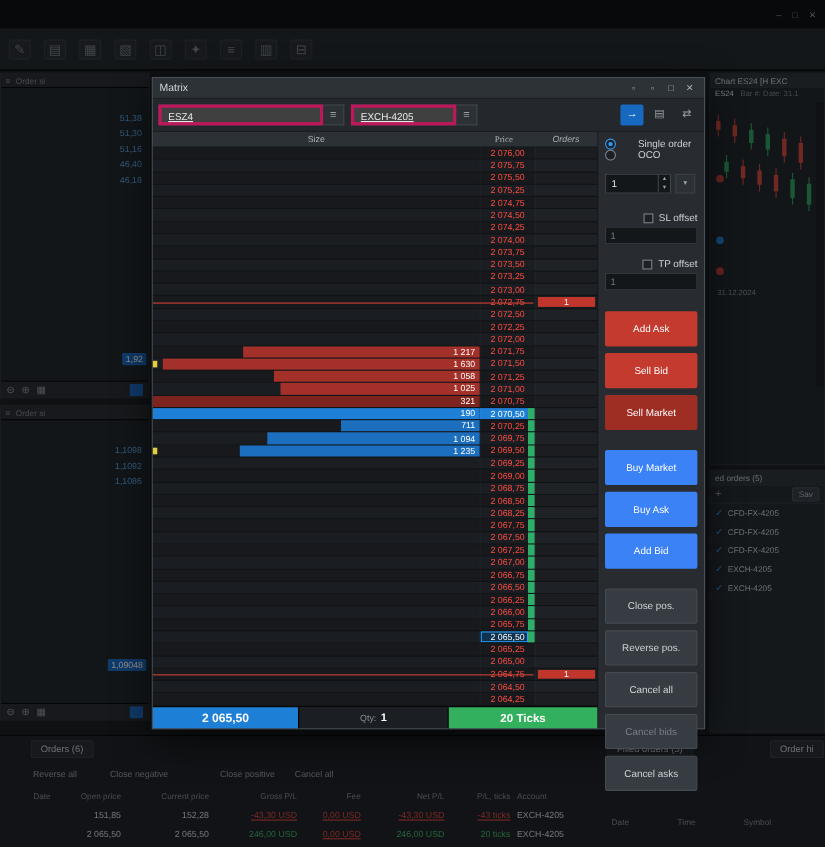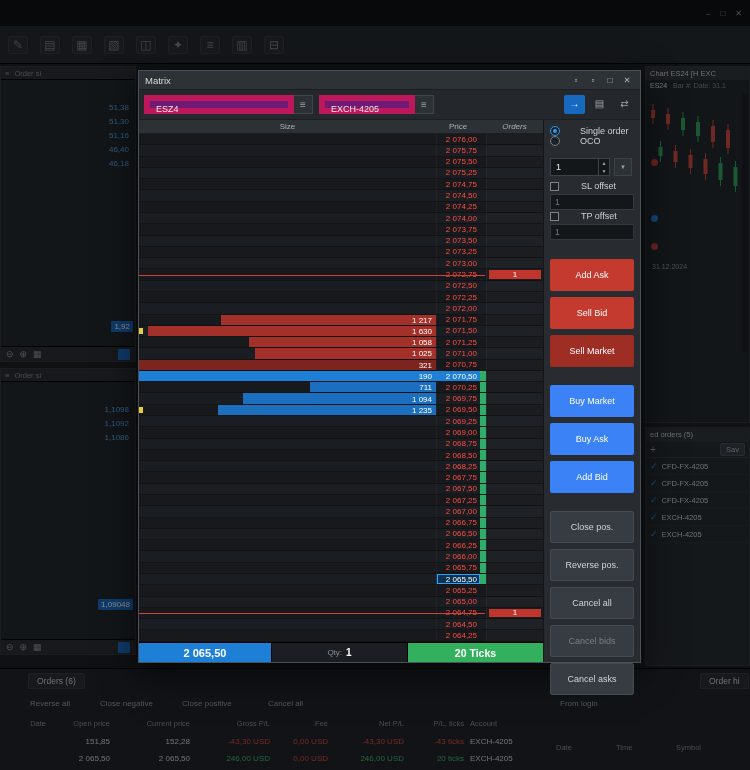--- a/index.html
+++ b/index.html
@@ -44,45 +44,45 @@
   .bt-tab{position:absolute;top:4px;font-size:8.5px;color:#c6cbd0;background:#26292d;padding:2px 8px;border:1px solid #33383c;border-radius:2px 2px 0 0;white-space:nowrap;}
   .bt-tool{position:absolute;top:30px;font-size:8px;color:#959ca3;white-space:nowrap;}
   .btgrid{display:grid;grid-template-columns:40px 64px 80px 80px 58px 76px 60px 70px;}
   #btHead{position:absolute;left:12px;top:50px;width:528px;}
   .bt-h{font-size:7.5px;color:#818890;text-align:right;padding-right:6px;}
   .bt-h:last-child{text-align:left;}
   #btRows{position:absolute;left:12px;top:64px;width:528px;}
   .bt-row{height:17px;align-items:center;}
   .bt-c{font-size:8px;color:#cfd3d7;text-align:right;padding-right:6px;}
   .bt-c:last-child{text-align:left;}
-  .bt-c.neg{color:#e2443a;}
+  .bt-c.neg{color:#e2443a;text-decoration:underline;}
   .bt-c.pos{color:#3db564;}
   #rtHead{position:absolute;left:556px;top:74px;width:190px;display:grid;grid-template-columns:60px 60px 70px;}
 
   .dim{left:0;top:0;width:750px;height:770px;background:rgba(6,8,10,0.47);z-index:5;}
 
   
   .matrix{left:138px;top:70px;width:503px;height:593px;background:#24282c;border:1px solid #49525b;box-shadow:0 10px 34px rgba(0,0,0,0.65);display:flex;flex-direction:column;z-index:10;}
   .m-title{height:19px;background:#2d3237;display:flex;align-items:center;padding:0 6px;font-size:9.5px;color:#d4d8db;border-bottom:1px solid #1b1e21;}
   .m-btn{width:14px;text-align:center;font-size:8.5px;color:#aab1b7;margin-left:3px;}
   .m-toolbar{height:30px;display:flex;align-items:center;padding:0 5px;gap:6px;border-bottom:1px solid #1b1e21;}
   .combo{display:flex;height:19px;}
-  .cval{background:#701a75;border:6px solid #be185d;color:#e6e9eb;font-size:9px;line-height:17px;padding:0 6px;}
+  .cval{background:#404040;border:3px solid #be185d;color:#e6e9eb;font-size:9px;line-height:17px;padding:0 6px;text-decoration:underline;}
   .cval.sym{width:150px;}
   .cval.acct{width:96px;}
   .cbtn{width:19px;background:#2c3136;border:1px solid #3e454c;border-left:none;color:#98a0a7;font-size:10px;text-align:center;line-height:17px;}
   .sp{flex:1;}
   .tb-icon{width:21px;height:19px;line-height:18px;text-align:center;font-size:10px;color:#9aa2a9;border-radius:2px;}
   .tb-icon.active{background:#1769c0;color:#fff;}
 
   .m-body{flex:1;display:flex;min-height:0;}
   .m-left{width:405px;display:flex;flex-direction:column;border-right:1px solid #14161a;}
   .m-colhead{height:14px;background:#2c3136;display:flex;font-size:8px;color:#aab1b7;border-bottom:1px solid #1b1e21;}
   .ch-size{width:297px;text-align:center;line-height:13px;}
-  .ch-price{width:44px;text-align:center;line-height:13px;}
+  .ch-price{width:44px;text-align:center;line-height:13px;font-family:Liberation Serif, serif;}
   .ch-strip{width:6px;}
   .ch-orders{flex:1;text-align:center;line-height:13px;font-style:italic;}
 
   .ladder{flex:1;display:flex;flex-direction:column;background:#17191d;}
   .lrow{flex:1;display:flex;position:relative;min-height:0;background:#17191d;border-bottom:1px solid rgba(0,0,0,0.28);}
   .lrow:nth-child(even){background:#1a1d21;}
   .c-size{width:297px;position:relative;}
   .bar{position:absolute;right:0;top:0;bottom:0;}
   .bar.ask{background:#a33029;}
   .bar.bid{background:#1b6fbe;}
@@ -111,21 +111,21 @@
   .radio-row{display:flex;align-items:center;gap:20px;height:17px;}
   .radio{width:10px;height:10px;border-radius:50%;border:1px solid #7b838b;background:#1d2125;position:relative;flex:none;}
   .radio.sel{border-color:#2f9bf0;}
   .radio.sel::after{content:"";position:absolute;inset:2px;background:#2f9bf0;border-radius:50%;}
   .pdiv{height:1px;background:#3c4249;margin:5px 0;}
   .qty-row{display:flex;align-items:center;gap:4px;margin:2px 0 5px;}
   .qty-box{width:60px;height:18px;background:#14171a;border:1px solid #3c4249;position:relative;color:#e8eaec;line-height:16px;padding:0 14px 0 5px;}
   .spin{position:absolute;right:0;top:0;bottom:0;width:11px;display:flex;flex-direction:column;border-left:1px solid #3c4249;}
   .spin span{flex:1;font-size:5px;color:#9aa2a9;text-align:center;line-height:8px;}
   .drop-btn{width:18px;height:18px;background:#2c3136;border:1px solid #3c4249;color:#9aa2a9;font-size:6px;text-align:center;line-height:16px;}
-  .chk-row{display:flex;align-items:center;gap:22px;height:15px;margin-top:0;}
+  .chk-row{display:flex;align-items:center;gap:5px;height:15px;margin-top:12px;justify-content:flex-end;}
   .chk{width:9px;height:9px;border:1px solid #7b838b;background:#1d2125;flex:none;}
   .offset-input{height:16px;background:#14171a;border:1px solid #343a41;color:#70787f;font-size:8.5px;line-height:14px;padding:0 4px;margin:3px 0 1px;}
   .btn{height:32px;margin-top:6px;display:flex;align-items:center;justify-content:center;font-size:9px;border-radius:2px;color:#fff;flex:none;}
   .btn.red{background:#c43a2e;}
   .btn.darkred{background:#9e2d24;}
   .btn.blue{background:#3b82f6;}
   .btn.gray{background:#373c42;color:#ced3d7;border:1px solid #454b52;}
   .btn.gray.disabled{color:#787f86;}
   .gap12{height:12px;flex:none;}
 </style>
@@ -263,21 +263,21 @@
     </div>
 </div>
 
 <div class="abs bt">
   <div class="bt-tab" style="left:28px;">Orders (6)</div>
   <div class="bt-tab" style="left:552px;">Filled orders (5)</div>
   <div class="bt-tab" style="left:700px;">Order hi</div>
 
   <div class="bt-tool" style="left:30px;">Reverse all</div>
   <div class="bt-tool" style="left:100px;">Close negative</div>
-  <div class="bt-tool" style="left:182px;">Close positive</div>
+  <div class="bt-tool" style="left:200px;">Close positive</div>
   <div class="bt-tool" style="left:268px;">Cancel all</div>
   <div class="bt-tool" style="left:560px;">From login</div>
 
   <div class="btgrid" id="btHead">
       <div class="bt-h">Date</div>
       <div class="bt-h">Open price</div>
       <div class="bt-h">Current price</div>
       <div class="bt-h">Gross P/L</div>
       <div class="bt-h">Fee</div>
       <div class="bt-h">Net P/L</div>

